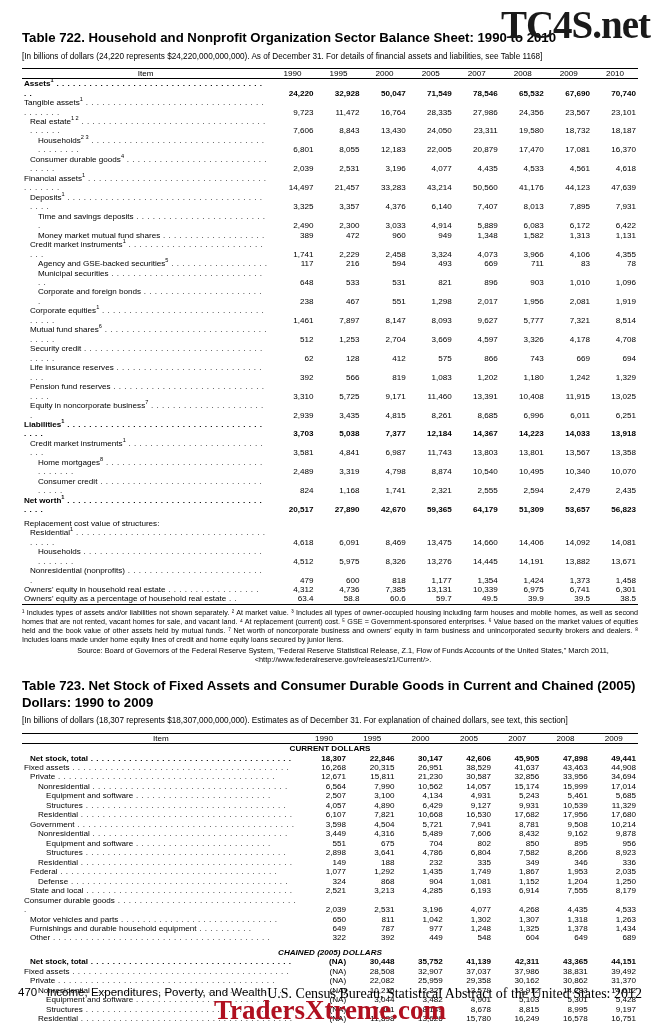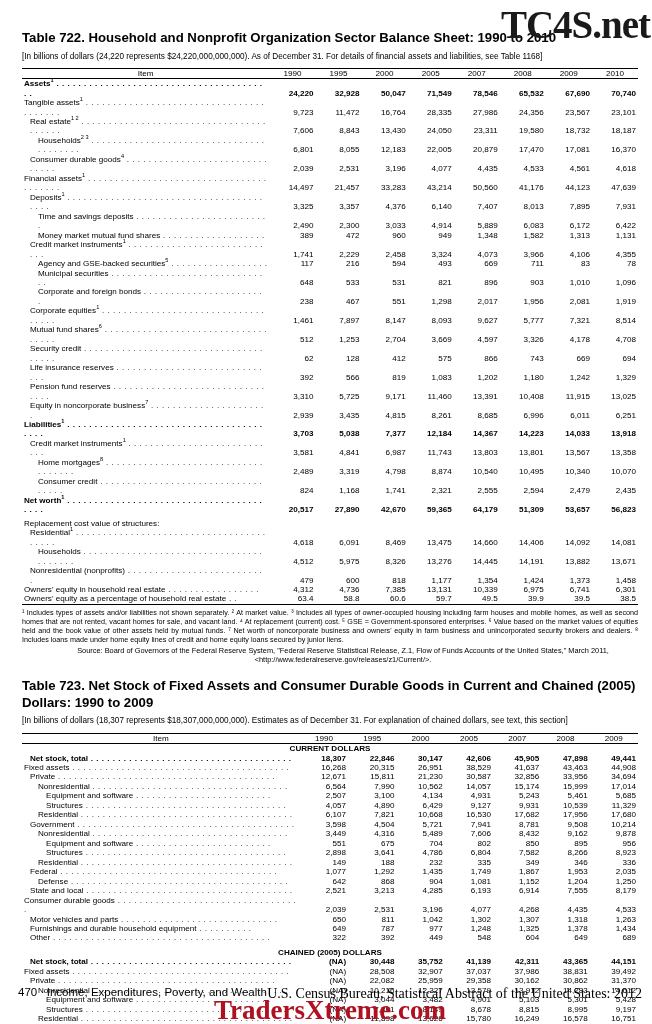--- a/index.html
+++ b/index.html
@@ -573,21 +573,21 @@
             <td class="num">1,077</td>
             <td class="num">1,292</td>
             <td class="num">1,435</td>
             <td class="num">1,749</td>
             <td class="num">1,867</td>
             <td class="num">1,953</td>
             <td class="num">2,035</td>
           </tr>
           <tr>
             <td class="itemcol ind2">Defense<span style="letter-spacing:0.5px"> . . . . . . . . . . . . . . . . . . . . . . . . . . . . . . . . . . . . . . . .</span></td>
-            <td class="num">642</td>
+            <td class="num">324</td>
             <td class="num">868</td>
             <td class="num">904</td>
             <td class="num">1,081</td>
             <td class="num">1,152</td>
             <td class="num">1,204</td>
             <td class="num">1,250</td>
           </tr>
           <tr>
             <td class="itemcol ind1">State and local<span style="letter-spacing:0.5px"> . . . . . . . . . . . . . . . . . . . . . . . . . . . . . . . . . . . . . .</span></td>
             <td class="num">2,521</td>
@@ -632,21 +632,21 @@
             <td class="itemcol ind1">Other<span style="letter-spacing:0.5px"> . . . . . . . . . . . . . . . . . . . . . . . . . . . . . . . . . . . . . . . .</span></td>
             <td class="num">322</td>
             <td class="num">392</td>
             <td class="num">449</td>
             <td class="num">548</td>
             <td class="num">604</td>
             <td class="num">649</td>
             <td class="num">689</td>
           </tr>
           <tr class="sectionhead">
-            <td colspan="8" style="padding-top: 5px;">CHAINED (2005) DOLLARS</td>
+            <td colspan="8" style="padding-top: 5px; font-style: italic;">CHAINED (2005) DOLLARS</td>
           </tr>
           <tr>
             <td class="itemcol ind1 b">Net stock, total<span style="letter-spacing:0.5px"> . . . . . . . . . . . . . . . . . . . . . . . . . . . . . . . . . . . . .</span></td>
             <td class="num b">(NA)</td>
             <td class="num b">30,448</td>
             <td class="num b">35,752</td>
             <td class="num b">41,139</td>
             <td class="num b">42,311</td>
             <td class="num b">43,365</td>
             <td class="num b">44,151</td>

